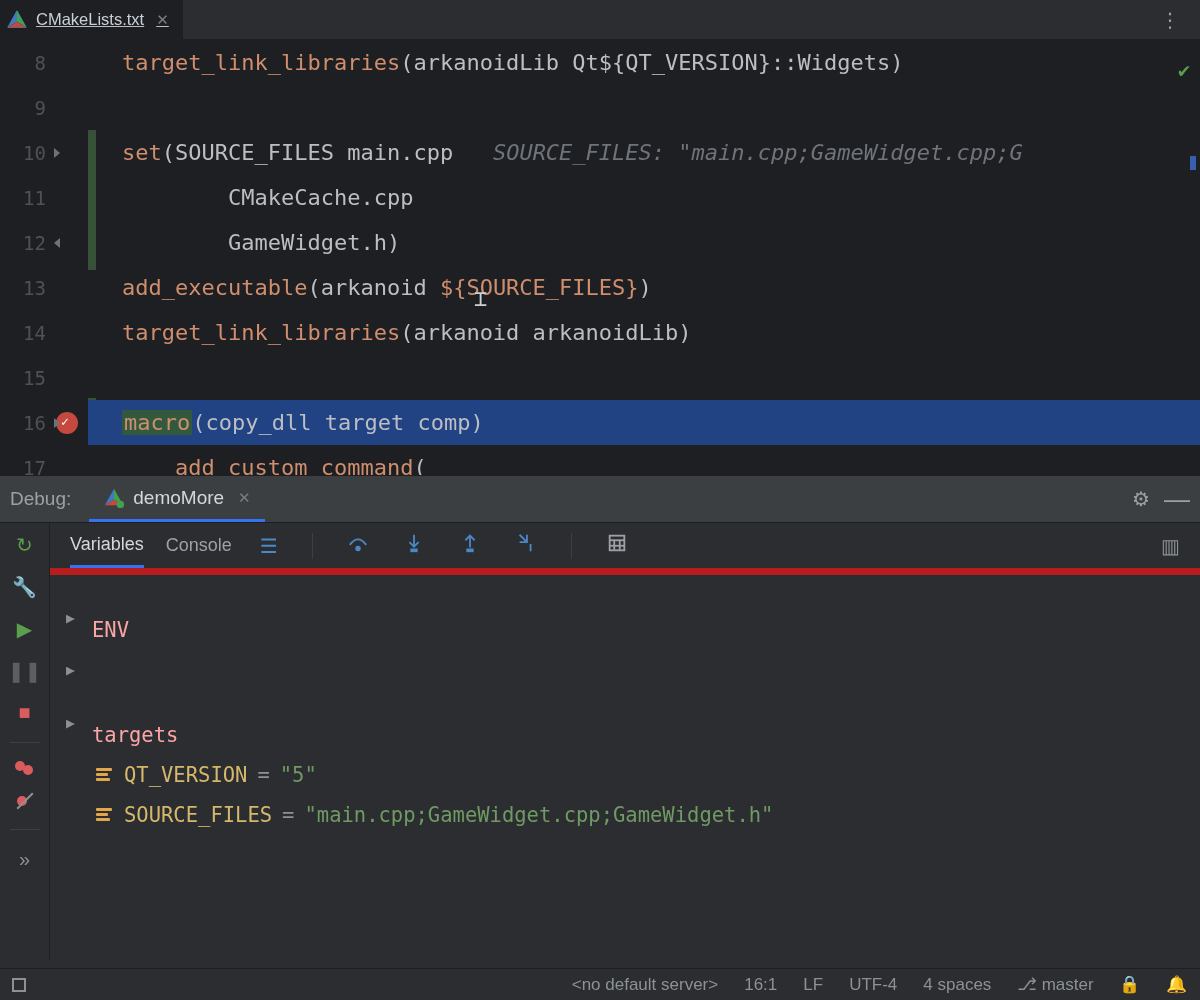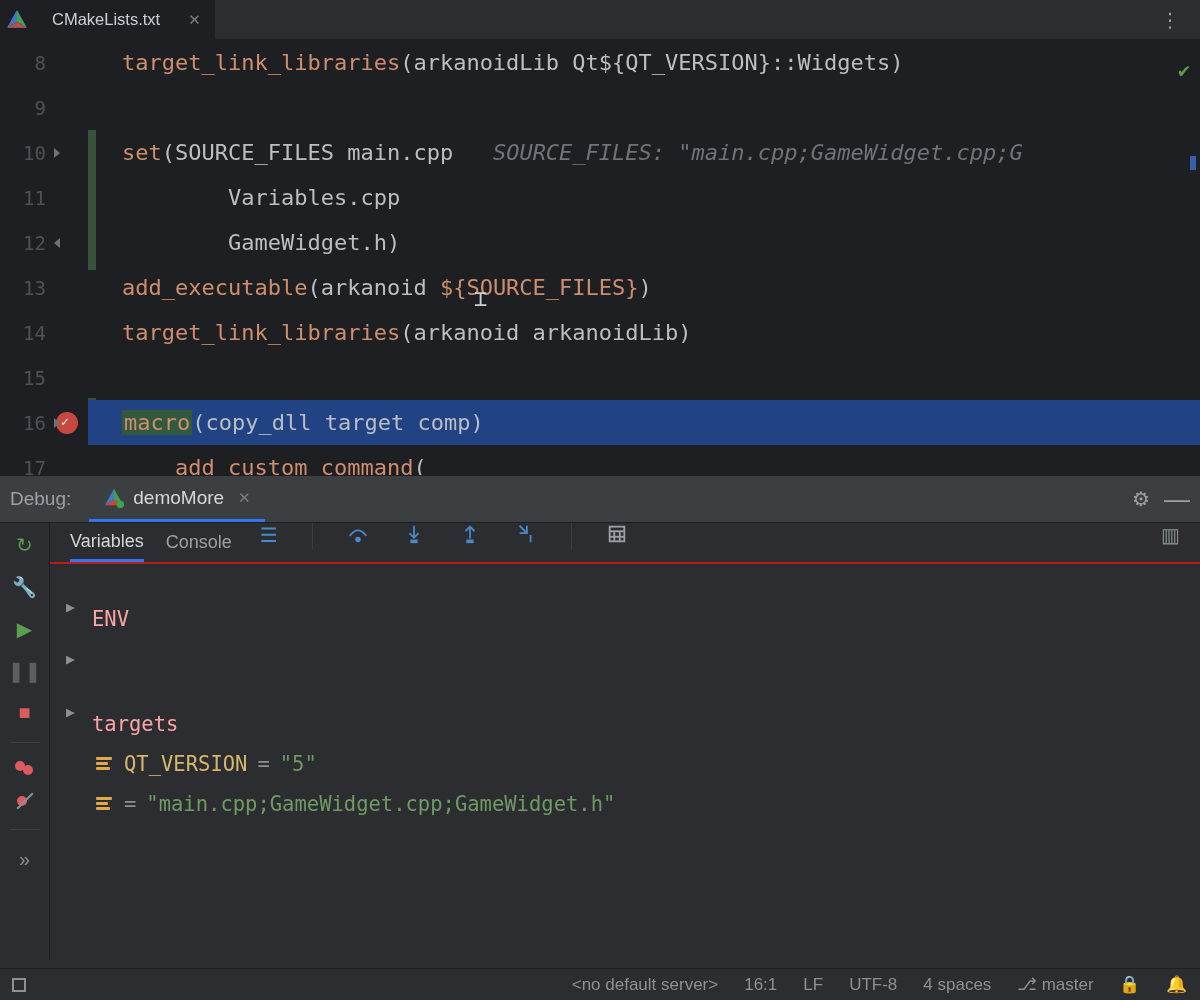--- a/index.html
+++ b/index.html
@@ -19,25 +19,26 @@
       display: flex;
       align-items: center;
       background: #2b2d30;
       border-bottom: 1px solid #1e1f22;
       position: relative;
     }
     .tab {
       height: 100%;
       display: flex;
       align-items: center;
-      gap: 24px;
+      gap: 8px;
       padding: 0 10px 0 6px;
       background: #1e1f22;
       border-right: 1px solid #2b2d30;
       font-size: 16.5px;
+      text-decoration: underline;
     }
     .tab .tab-label { color: #c9d0d8; }
     .tab .close-x  { color: #7a7e85; font-size: 15px; padding: 0 4px; }
     .tabbar .kebab {
       margin-left: auto;
       padding: 0 18px;
       color: #9aa0a6;
       font-size: 20px;
       letter-spacing: 2px;
     }
@@ -214,26 +215,26 @@
       background:#8c9196; transform:rotate(-45deg); left:-1px; top:9px;
     }
     .lb-sep { width: 30px; height: 1px; background: #3c3f41; }
 
     .debug-main {
       flex: 1;
       display: flex;
       flex-direction: column;
     }
     .vars-tabs {
-      height: 41px;
-      display: flex;
-      align-items: flex-start;
+      height: 52px;
+      display: flex;
+      align-items: center;
       gap: 22px;
       padding: 0 20px;
-      border-bottom: 2px solid #b91c1c;
+      border-bottom: 7px solid #b91c1c;
       font-size: 18px;
     }
     .vtab { color: #9da0a6; height: 100%; display: flex; align-items: center; }
     .vtab.active { color: #d4d7dc; border-bottom: 3px solid #3574f0; }
     .vtool {
       color: #4a88c7; font-size: 20px; padding: 0 6px;
     }
     .vtool.sep {
       width: 1px; height: 26px; background: #3c3f41; padding: 0; margin: 0 6px;
     }
@@ -366,21 +367,21 @@
       </div>
   </div>
 
   <div class="change-strip" style="top:90px;height:140px;"></div>
   <div class="change-strip" style="top:358px;height:46px;"></div>
 
   <div class="codearea">
     <div class="code-line"><span class="tok-kw">target_link_libraries</span><span>(arkanoidLib Qt${QT_VERSION}::Widgets)</span></div>
     <div class="code-line"></div>
     <div class="code-line"><span class="tok-kw">set</span><span>(SOURCE_FILES main.cpp</span><span class="tok-hint">   SOURCE_FILES: "main.cpp;GameWidget.cpp;G</span></div>
-    <div class="code-line"><span>        </span><span>Variables.cpp</span></div>
+    <div class="code-line"><span>        </span><span>CMakeCache.cpp</span></div>
     <div class="code-line"><span>        </span><span>GameWidget.h)</span></div>
     <div class="code-line"><span class="tok-kw">add_executable</span><span>(arkanoid </span><span class="tok-dollar">$</span><span class="tok-kw">{SOURCE_FILES}</span><span>)</span></div>
     <div class="code-line"><span class="tok-kw">target_link_libraries</span><span>(arkanoid arkanoidLib)</span></div>
     <div class="code-line"></div>
     <div class="code-line selected">
       <span class="tok-kw tok-macro">macro</span><span>(copy_dll target comp)</span>
     </div>
     <div class="code-line"><span>    </span><span class="tok-kw">add_custom_command</span><span>(</span></div>
 
     <span class="text-cursor" style="left:386px;top:246px;">⌶</span>
@@ -492,36 +493,37 @@
         <span class="vname-y">QT_VERSION</span>
         <span class="veq"> = </span>
         <span class="vstr">"5"</span>
       </div>
       <div class="vrow indent1">
         <span class="vicon">
             <span class="a"></span>
             <span class="b"></span>
             <span class="c"></span>
           </span>
+        <span class="vname-y">SOURCE_FILES</span>
         <span class="veq"> = </span>
         <span class="vstr">"main.cpp;GameWidget.cpp;GameWidget.h"</span>
       </div>
     </div>
   </div>
 </div>
 
 <div class="statusbar">
   <span class="sb-left">
     <span class="sq-icon"></span>
   </span>
   <span class="sb-right">
     <span>&lt;no default server&gt;</span>
     <span>16:1</span>
     <span>LF</span>
-    <span>UTF-8</span>
+    <span>UTF-4</span>
     <span>4 spaces</span>
     <span>
       <span class="branch-icon">⎇</span>
       <span>master</span>
     </span>
     <span class="lock-icon">🔒</span>
     <span class="bell-icon">🔔</span>
   </span>
 </div>
 

